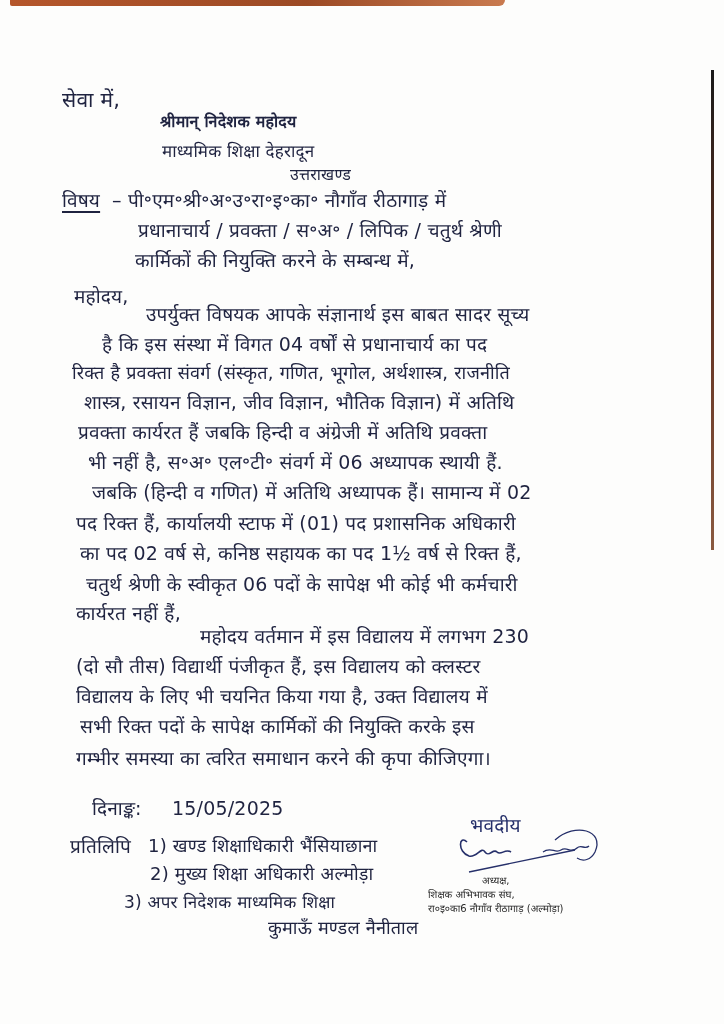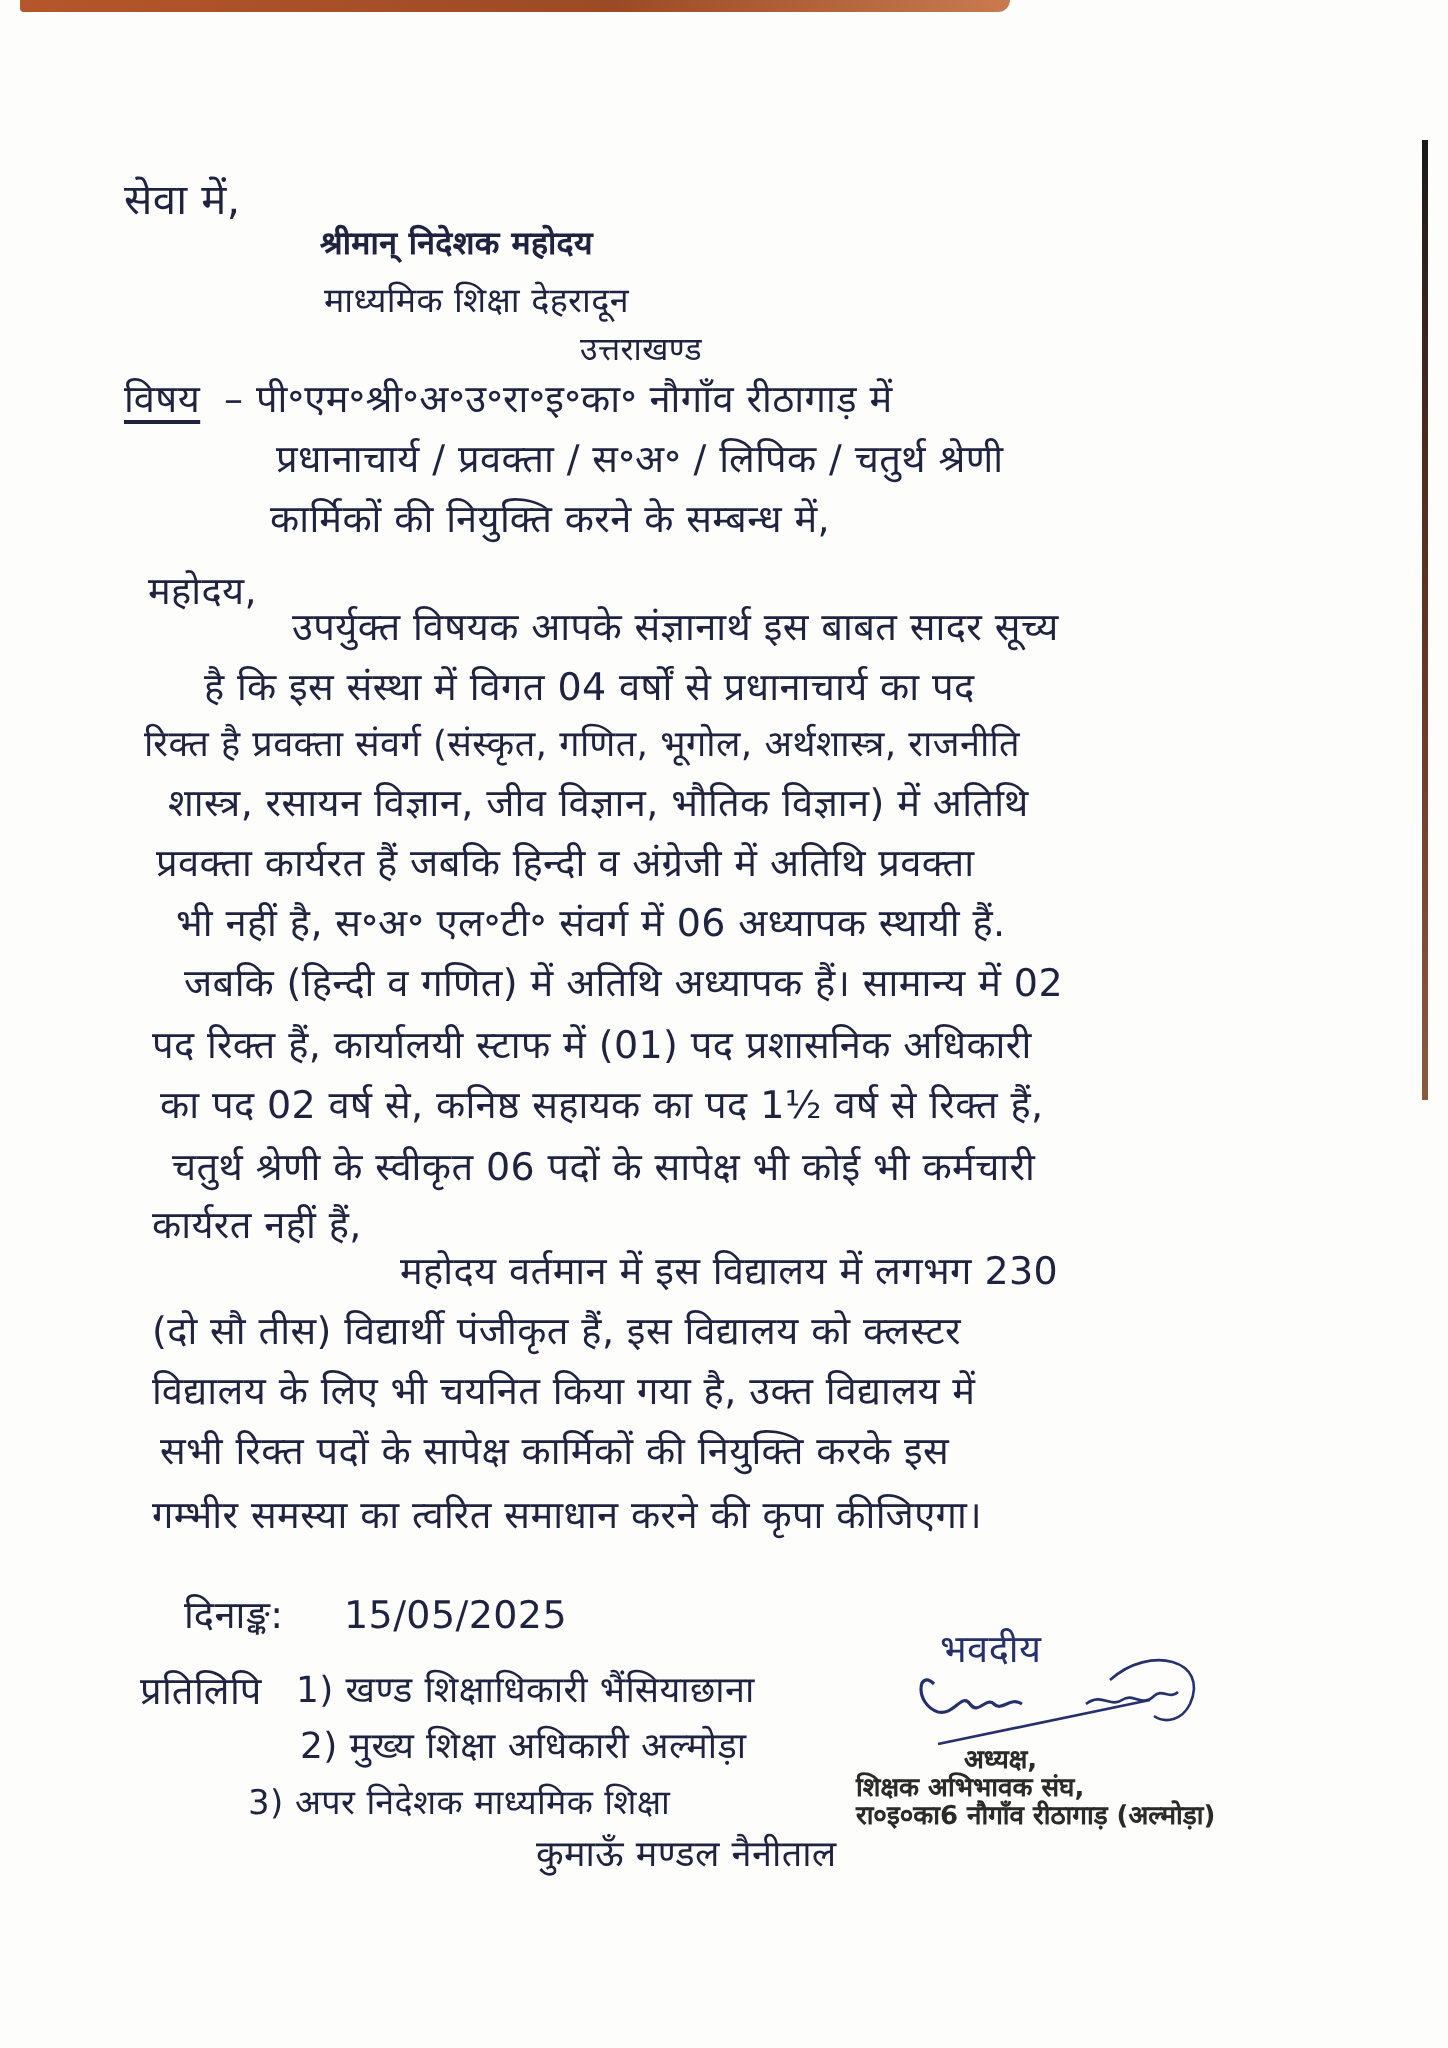--- a/index.html
+++ b/index.html
@@ -19,22 +19,22 @@
     background:linear-gradient(180deg,#1a1a1a,#4a2a1e 30%,#6b3a28 60%,#8a5a40);
   }
   .line {
     position:absolute; white-space:nowrap;
     font-size:19px; line-height:24px; letter-spacing:0.2px;
     transform-origin:left center;
   }
   .ink-blue { color:#26306a;font-family:Liberation Serif, serif; }
   .ul { text-decoration:underline; text-decoration-thickness:1.5px; text-underline-offset:4px; }
   .stamp {
-    position:absolute; font-size:13px; line-height:13px; color:#2a2a2a;
-    white-space:nowrap; font-weight:bold;
+    position:absolute; font-size:10px; line-height:13px; color:#2a2a2a;
+    white-space:nowrap; font-weight:normal;
   }
   .sig {
     position:absolute;
   }
 </style>
 </head>
 <body>
 
 <div class="top-strip"></div>
 <div class="right-edge"></div>

